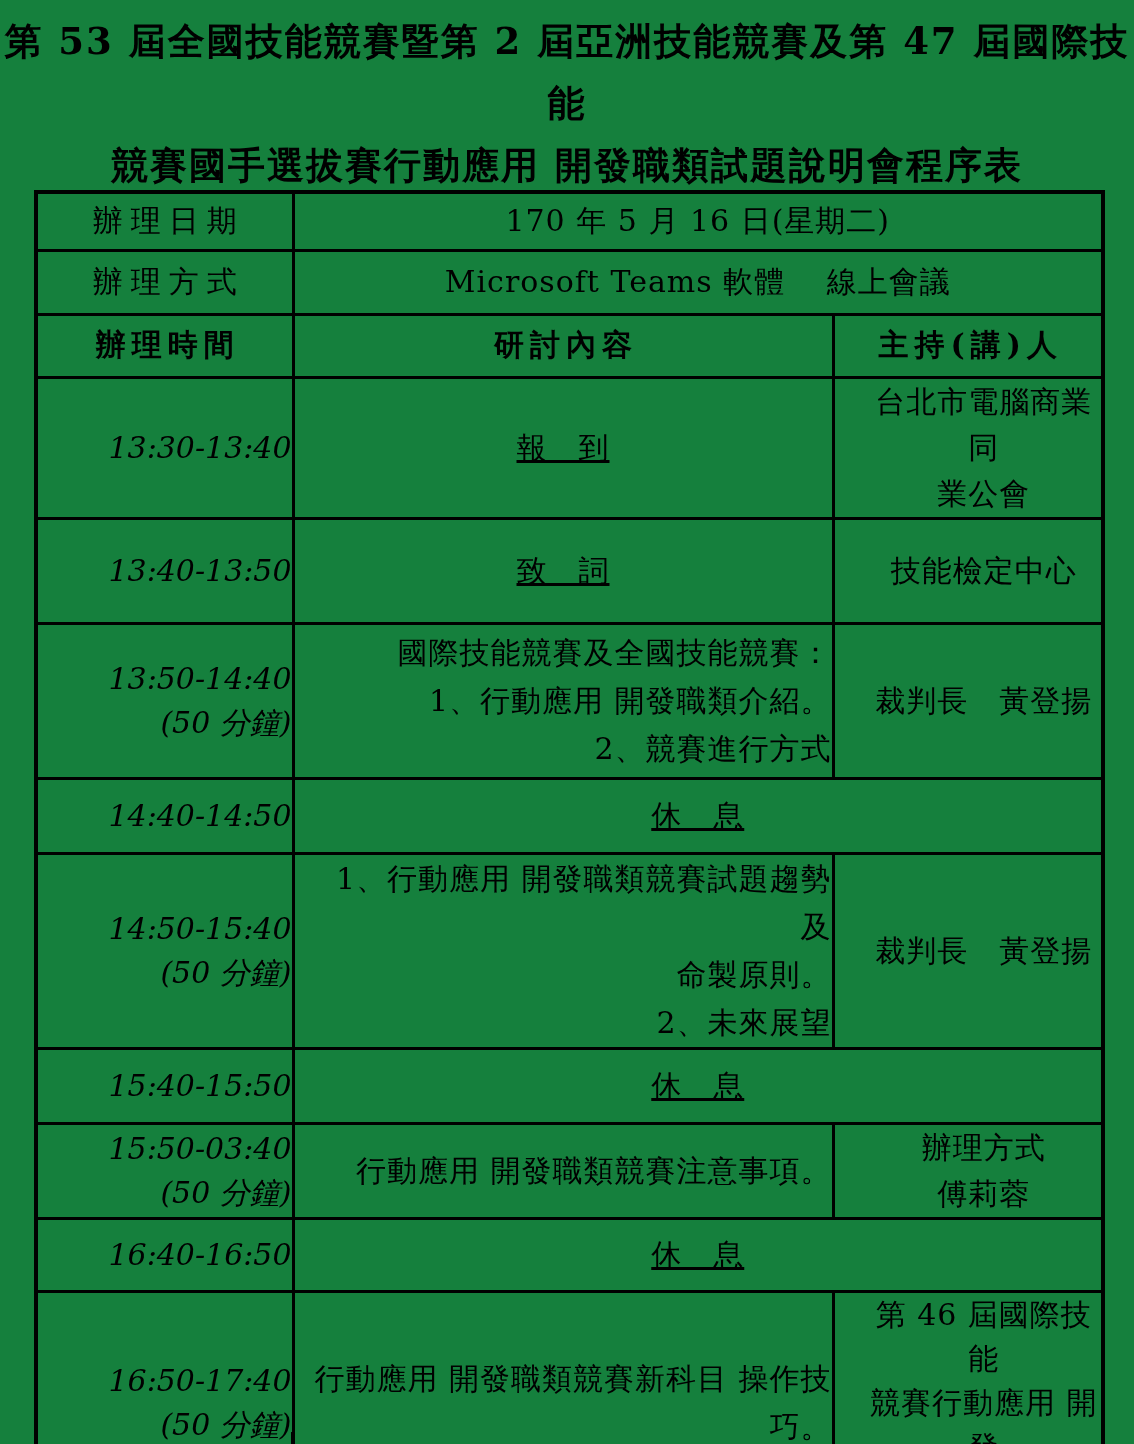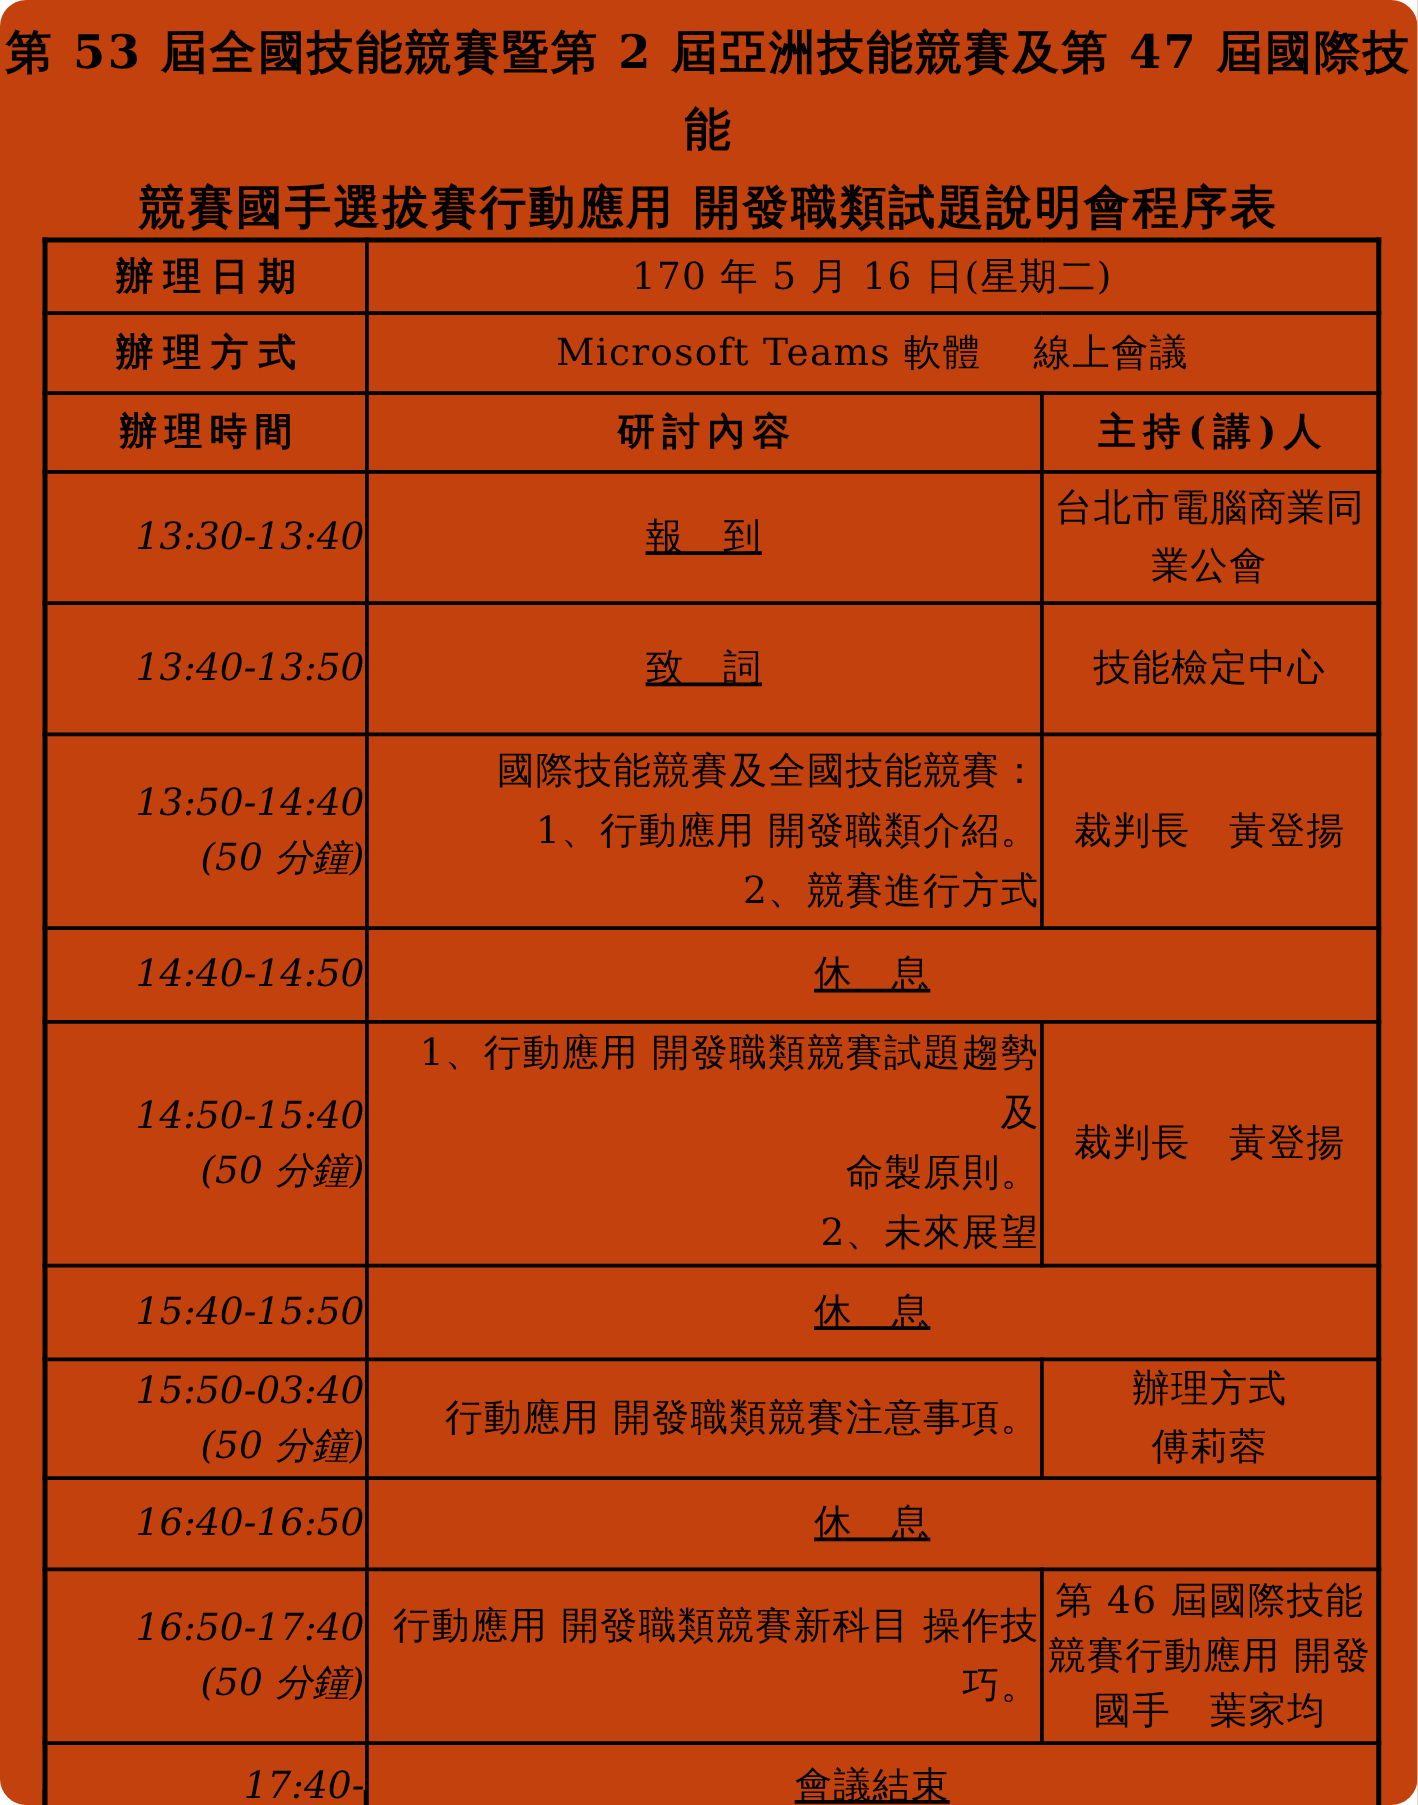--- a/index.html
+++ b/index.html
@@ -9,22 +9,21 @@
     width: 1134px;
     height: 1444px;
     overflow: hidden;
     font-family: "DejaVu Serif", "Liberation Serif", serif;
     color: #000000;
   }
   .page {
     position: relative;
     width: 1134px;
     height: 1444px;
-    background: #c2410c;
-    border-radius: 21px;
+    background: #15803d;
   }
   .doc-title {
     position: absolute;
     top: 10px;
     left: 0;
     width: 1134px;
     text-align: center;
     font-size: 37px;
     font-weight: bold;
     line-height: 62px;
@@ -60,21 +59,21 @@
   tr.r7  { height: 75px; }
   tr.r8  { height: 155px; }
   tr.r9  { height: 75px; }
   tr.r10 { height: 95px; }
   tr.r11 { height: 73px; }
   tr.r12 { height: 139px; }
   tr.r13 { height: 70px; }
 
   .label-cell {
     text-align: center;
-    font-weight: bold;
+    font-weight: normal;
     letter-spacing: 8px;
     text-indent: 8px;
   }
   .value-cell { text-align: center; letter-spacing: 1px; }
   .hdr-cell {
     text-align: center;
     font-weight: bold;
     letter-spacing: 6px;
     text-indent: 6px;
   }
@@ -92,20 +91,21 @@
   }
   .content-cell.center {
     text-align: center;
     line-height: 48px;
     text-decoration: underline;
   }
   .host-cell {
     text-align: center;
     line-height: 46px;
     letter-spacing: 1px;
+    padding-left: 32px;
   }
   .host-cell.tight { line-height: 44px; }
 
   
   .partial-line {
     position: absolute;
     width: 3px;
     height: 12px;
     top: 1432px;
     background: #000;

